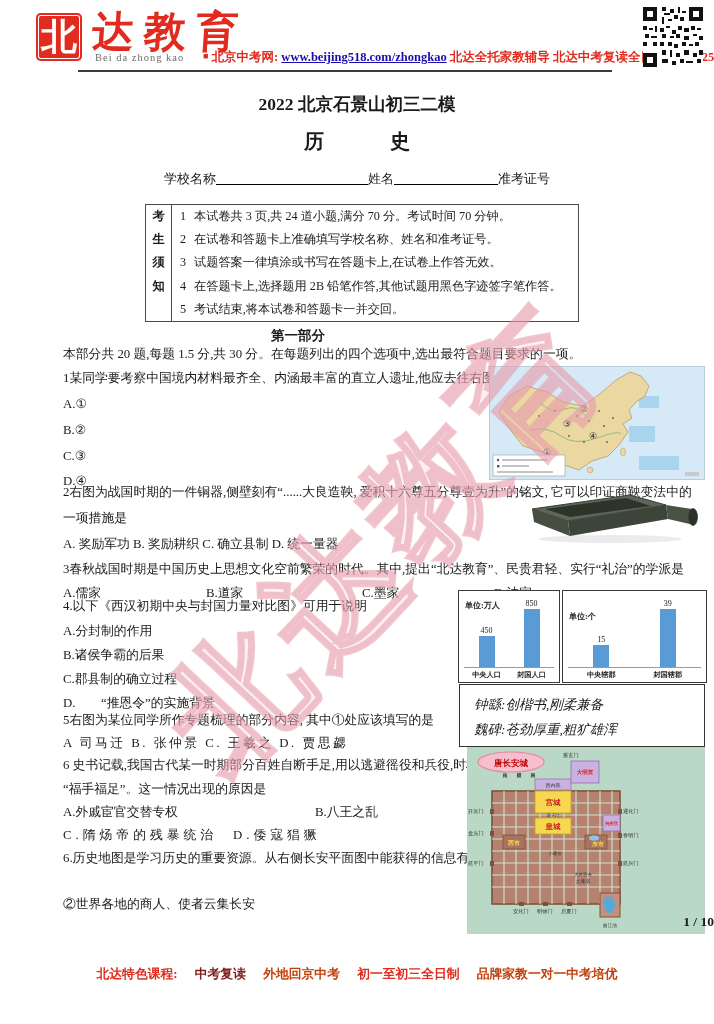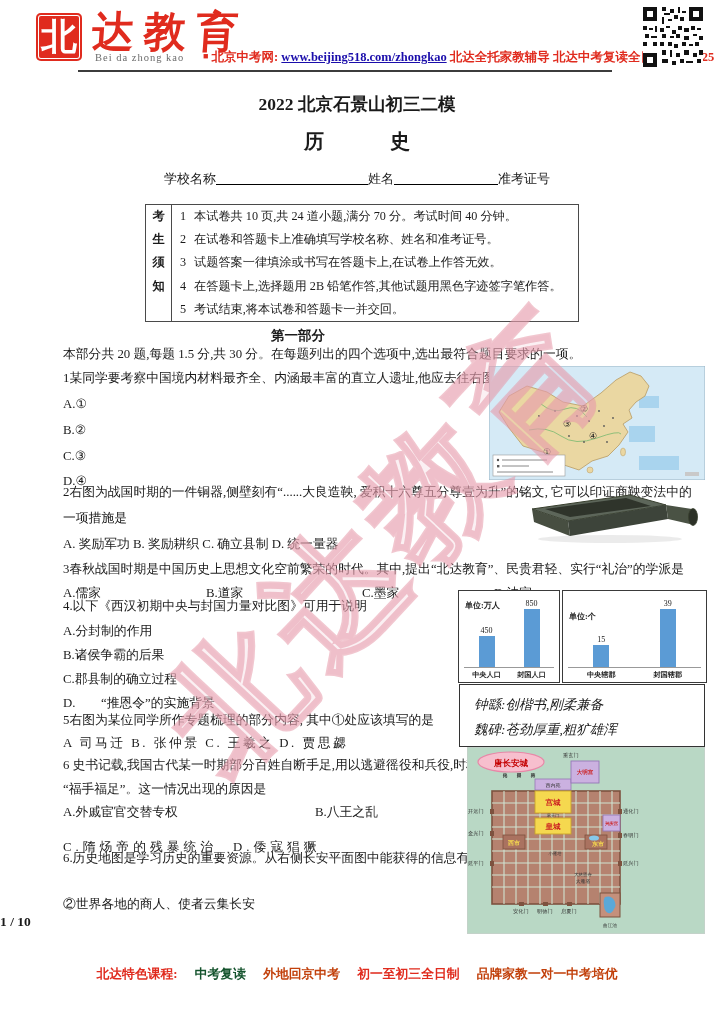--- a/index.html
+++ b/index.html
@@ -28,40 +28,40 @@
   .ul{display:inline-block;border-bottom:1px solid #000;height:13px;vertical-align:-2px;}
   
   .notice{left:145px;top:204px;width:432px;border:1.6px solid #4a4a4a;background:#fff;
           display:grid;grid-template-columns:26px 22px 1fr;font-size:12.2px;}
   .notice .cell{display:flex;align-items:center;min-height:23.2px;}
   .notice .side{justify-content:center;border-right:1px solid #4a4a4a;font-weight:bold;}
   .notice .num{justify-content:center;}
   
   .part-heading{left:0;top:327px;width:596px;text-align:center;font-size:13.5px;font-weight:bold;}
   .opt-spread span{position:absolute;white-space:nowrap;}
-  .cd-spaced{letter-spacing:4px;margin-top:12px;}
+  .cd-spaced{letter-spacing:4px;}
   .q5opts{letter-spacing:2.5px;}
   
   .figure{position:absolute;}
   .chart-box{position:absolute;border:1.6px solid #3a3a3a;background:#fff;}
   .unit{position:absolute;top:9px;left:6px;font-size:8px;font-weight:bold;}
   .bars{position:absolute;left:5px;right:5px;bottom:14px;height:66px;border-bottom:1px solid #999;
         display:flex;justify-content:space-around;align-items:flex-end;}
   .bar-wrap{display:flex;flex-direction:column;align-items:center;}
   .bar-num{font-size:8px;margin-bottom:1px;}
   .bar{width:16px;background:#5b9bd5;}
   .cats{position:absolute;left:5px;right:5px;bottom:2px;display:flex;justify-content:space-around;
         font-size:7.2px;font-weight:bold;}
   .note-box{left:459px;top:684px;width:246px;height:63px;border:1.6px solid #333;background:#fff;
             font-size:13.5px;font-style:italic;line-height:25px;padding:7px 0 0 14px;box-sizing:border-box;}
   
-  .page-num{left:0;top:914px;width:714px;text-align:left;font-size:13.5px;font-weight:bold;}
+  .page-num{left:0;top:914px;width:714px;text-align:right;font-size:13.5px;font-weight:bold;}
   .footer{left:0;top:966px;width:714px;text-align:center;font-size:12.8px;font-weight:bold;white-space:nowrap;}
   .footer span{margin:0 7px;}
-  .f-red{color:#e02b1e;} .f-blue{color:#14532d;} .f-green{color:#c2410c;}
+  .f-red{color:#e02b1e;} .f-blue{color:#7f1d1d;} .f-green{color:#c2410c;}
   
   .watermark{position:absolute;left:128px;top:688px;font-size:132px;font-weight:bold;
              letter-spacing:10px;white-space:nowrap;transform:rotate(-47deg);transform-origin:0 0;
              color:rgba(238,186,200,0.22);-webkit-text-stroke:3px rgba(230,152,168,0.55);
              pointer-events:none;z-index:9;}
 </style>
 </head>
 <body>
 
 <div class="page">
@@ -93,21 +93,21 @@
   <div class="abs subject">
     <span>历</span><span class="gap"></span><span>史</span>
   </div>
   <div class="abs school-line">
     <span>学校名称</span><span class="ul" style="width:152px"></span><span>姓名</span><span class="ul" style="width:104px"></span><span>准考证号</span>
   </div>
 
   <div class="abs notice">
     <div class="cell side">考</div>
     <div class="cell num">1</div>
-    <div class="cell">本试卷共 10 页,共 24 道小题,满分 70 分。考试时间 40 分钟。</div>
+    <div class="cell">本试卷共 3 页,共 24 道小题,满分 70 分。考试时间 70 分钟。</div>
     <div class="cell side">生</div>
     <div class="cell num">2</div>
     <div class="cell">在试卷和答题卡上准确填写学校名称、姓名和准考证号。</div>
     <div class="cell side">须</div>
     <div class="cell num">3</div>
     <div class="cell">试题答案一律填涂或书写在答题卡上,在试卷上作答无效。</div>
     <div class="cell side">知</div>
     <div class="cell num">4</div>
     <div class="cell">在答题卡上,选择题用 2B 铅笔作答,其他试题用黑色字迹签字笔作答。</div>
     <div class="cell side"></div>

